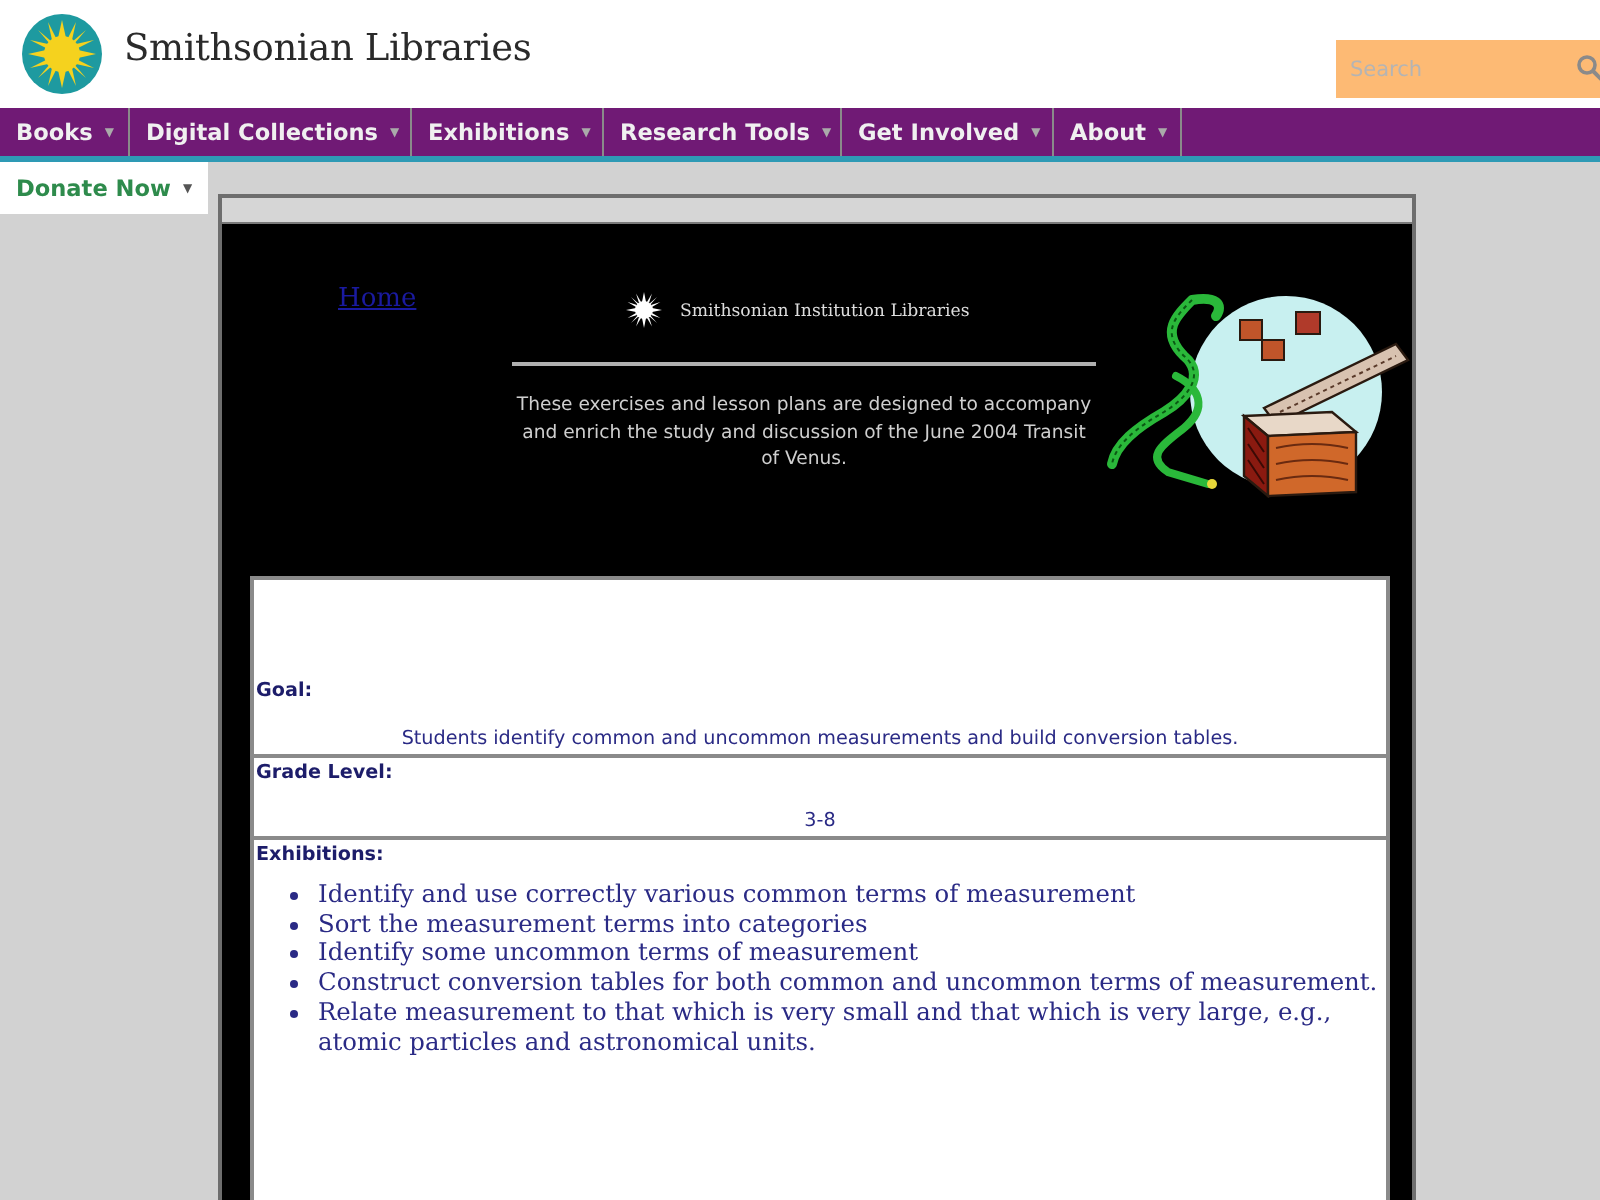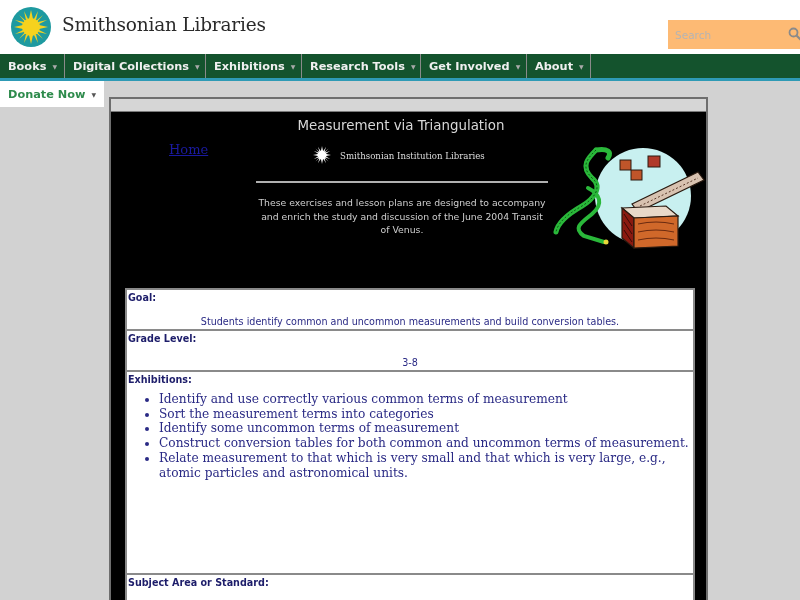--- a/index.html
+++ b/index.html
@@ -9,40 +9,40 @@
     
     .header { position: absolute; left: 0; top: 0; width: 800px; height: 54px; background: #ffffff; }
     .logo { position: absolute; left: 11px; top: 7px; width: 40px; height: 40px; }
     .brand { position: absolute; left: 62px; top: 14px; font-family: "DejaVu Serif", serif; font-size: 18.5px; color: #2a2a2a; letter-spacing: -0.2px; }
     .search { position: absolute; left: 668px; top: 20px; width: 132px; height: 29px; background: #fdba74; }
     .search input { position: absolute; left: 0; top: 0; width: 110px; height: 29px; border: none; background: transparent; padding-left: 7px; font-family: "DejaVu Sans", sans-serif; font-size: 10.5px; color: #555; outline: none; }
     .search input::placeholder { color: #b4b4b4; }
     .search-icon { position: absolute; left: 788px; top: 27px; width: 14px; height: 14px; }
 
     
-    .nav { position: absolute; left: 0; top: 54px; width: 800px; height: 27px; background: #14532d; border-bottom: 3px solid #2e9ab5; display: flex; }
+    .nav { position: absolute; left: 0; top: 54px; width: 800px; height: 27px; background: #701a75; border-bottom: 3px solid #2e9ab5; display: flex; }
     .nav-item { height: 24px; display: flex; align-items: center; padding: 0 0 0 8px; color: #f0f0f0; font-weight: bold; font-size: 11.3px; border-right: 1px solid #8a8a8a; white-space: nowrap; cursor: pointer; }
     .nav-item .caret { font-size: 6px; color: #aaa; margin-left: 6px; margin-right: 6px; }
     .donate { position: absolute; left: 0; top: 81px; width: 104px; height: 26px; background: #ffffff; display: flex; align-items: center; padding-left: 8px; color: #2e8b4c; font-weight: bold; font-size: 11.3px; cursor: pointer; }
     .donate .caret { font-size: 6px; color: #555; margin-left: 6px; }
 
     
     .frame { position: absolute; left: 109px; top: 97px; width: 599px; height: 510px; border: 2px solid #6e6e6e; background: #000; }
     .frame-topbar { position: absolute; left: 0; top: 0; width: 595px; height: 13px; background: #d6d6d6; border-bottom: 1px solid #7a7a7a; }
     .doc-title { position: absolute; left: 150px; top: 19px; width: 280px; text-align: center; color: #d8d8d8; font-size: 13.4px; }
     .home-link { position: absolute; left: 58px; top: 43px; font-family: "DejaVu Serif", serif; font-size: 13px; color: #1a1aa0; text-decoration: underline; cursor: pointer; }
     .si-logo { position: absolute; left: 202px; top: 47px; width: 18px; height: 18px; }
     .si-label { position: absolute; left: 229px; top: 52px; font-family: "DejaVu Serif", serif; font-size: 8.6px; color: #dddddd; }
     .hr { position: absolute; left: 145px; top: 82px; width: 292px; height: 2px; background: #b0b0b0; }
     .intro { position: absolute; left: 145px; top: 97px; width: 292px; text-align: center; color: #cfcfcf; font-size: 9.3px; line-height: 13.5px; }
     .clipart { position: absolute; left: 437px; top: 45px; width: 160px; height: 105px; }
 
     
     .info { position: absolute; left: 14px; top: 189px; width: 570px; height: 320px; background: #ffffff; border: 2px solid #8a8a8a; }
-    .row { position: absolute; left: 0; width: 566px; border-bottom: 2px solid #8a8a8a; }
+    .row { position: absolute; left: 0; width: 566px; border-bottom: 2px solid #8a8a8a; margin-top: 48px; }
     .row-label { position: absolute; left: 1px; top: 2px; color: #1d1d6a; font-weight: bold; font-size: 9.6px; }
     .row-value { position: absolute; left: 0; width: 566px; text-align: center; color: #2a2a85; font-size: 9.6px; }
     .obj-list { position: absolute; left: 32px; top: 20px; width: 530px; font-family: "DejaVu Serif", serif; font-size: 12.2px; line-height: 14.7px; color: #2a2a85; list-style: disc; }
     .obj-list li { margin-left: 0; }
   </style>
 </head>
 <body>
 
 <div class="header">
   <svg class="logo" viewBox="0 0 40 40">
@@ -104,21 +104,20 @@
   </div>
 </div>
 <div class="donate">
   <span>Donate Now</span>
     <span class="caret">▼</span>
 </div>
 
 <div class="frame">
   <div class="frame-topbar"></div>
 
-  <div class="doc-title">Measurement via Triangulation</div>
   <a class="home-link">Home</a>
 
   <svg class="si-logo" viewBox="0 0 18 18">
     <g fill="#ffffff">
       <circle cx="9" cy="9" r="4.5"></circle>
       <polygon points="9,0 10,5 8,5"></polygon>
         <polygon points="9,18 10,13 8,13"></polygon>
       <polygon points="0,9 5,10 5,8"></polygon>
         <polygon points="18,9 13,10 13,8"></polygon>
       <polygon points="2.5,2.5 6.5,6 6,6.5"></polygon>

